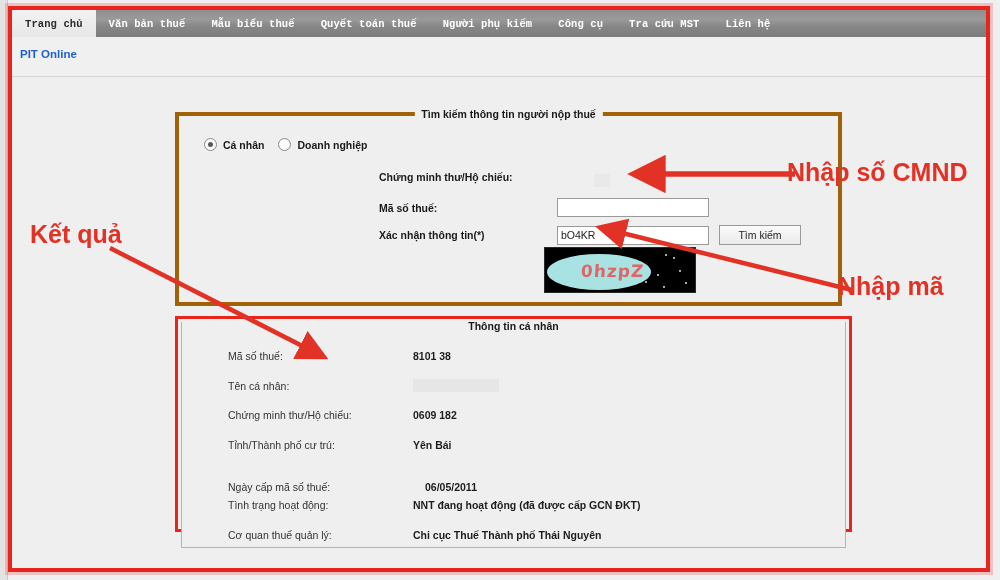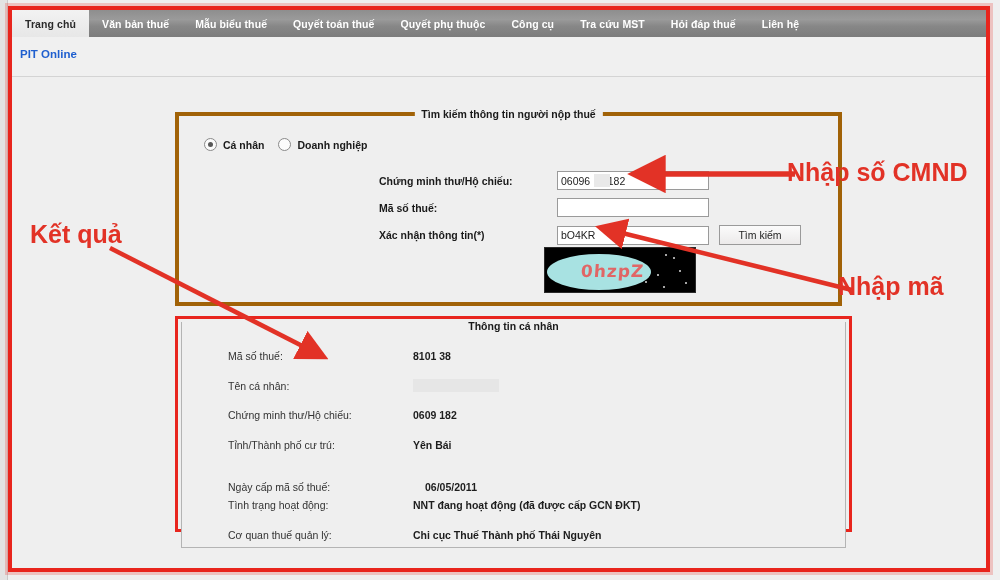--- a/index.html
+++ b/index.html
@@ -76,20 +76,21 @@
   .nav-item {
     display: flex;
     align-items: center;
     padding: 0 13px;
     font-size: 10.5px;
     font-weight: bold;
     color: #ffffff;
     white-space: nowrap;
     letter-spacing: 0.1px;
     cursor: pointer;
+    font-family: Liberation Mono, monospace;
   }
   .nav-item.active {
     background: linear-gradient(to bottom, #f2f2f2 0%, #e7e7e7 100%);
     color: #2b2b2b;
   }
 
   
   .subbar {
     position: absolute;
     left: 0;
@@ -340,30 +341,27 @@
       <div class="nav-item">
           <span>Văn bản thuế</span>
         </div>
       <div class="nav-item">
           <span>Mẫu biểu thuế</span>
         </div>
       <div class="nav-item">
           <span>Quyết toán thuế</span>
         </div>
       <div class="nav-item">
-          <span>Quyết phụ thuộc</span>
+          <span>Người phụ kiếm</span>
         </div>
       <div class="nav-item">
           <span>Công cụ</span>
         </div>
       <div class="nav-item">
           <span>Tra cứu MST</span>
-        </div>
-      <div class="nav-item">
-          <span>Hỏi đáp thuế</span>
         </div>
       <div class="nav-item">
           <span>Liên hệ</span>
         </div>
     </div>
 
     <div class="subbar"></div>
     <div class="pit-online">PIT Online</div>
 
     <div class="body-area">
@@ -373,21 +371,20 @@
 
         <div class="radio-row">
           <span class="rad on"></span>
           <span class="radio-label">Cá nhân</span>
           <span class="rad"></span>
           <span class="radio-label">Doanh nghiệp</span>
         </div>
 
         <div class="frow" style="top:55px;">
           <div class="flabel">Chứng minh thư/Hộ chiếu:</div>
-          <input class="finput" value="06096      182" style="">
         </div>
         <div class="redact" style="left:415px; top:58px; width:16px; height:13px;"></div>
 
         <div class="frow" style="top:82px;">
           <div class="flabel">Mã số thuế:</div>
           <input class="finput" value="" style="">
         </div>
 
         <div class="frow" style="top:109px;">
           <div class="flabel">Xác nhận thông tin(*)</div>

